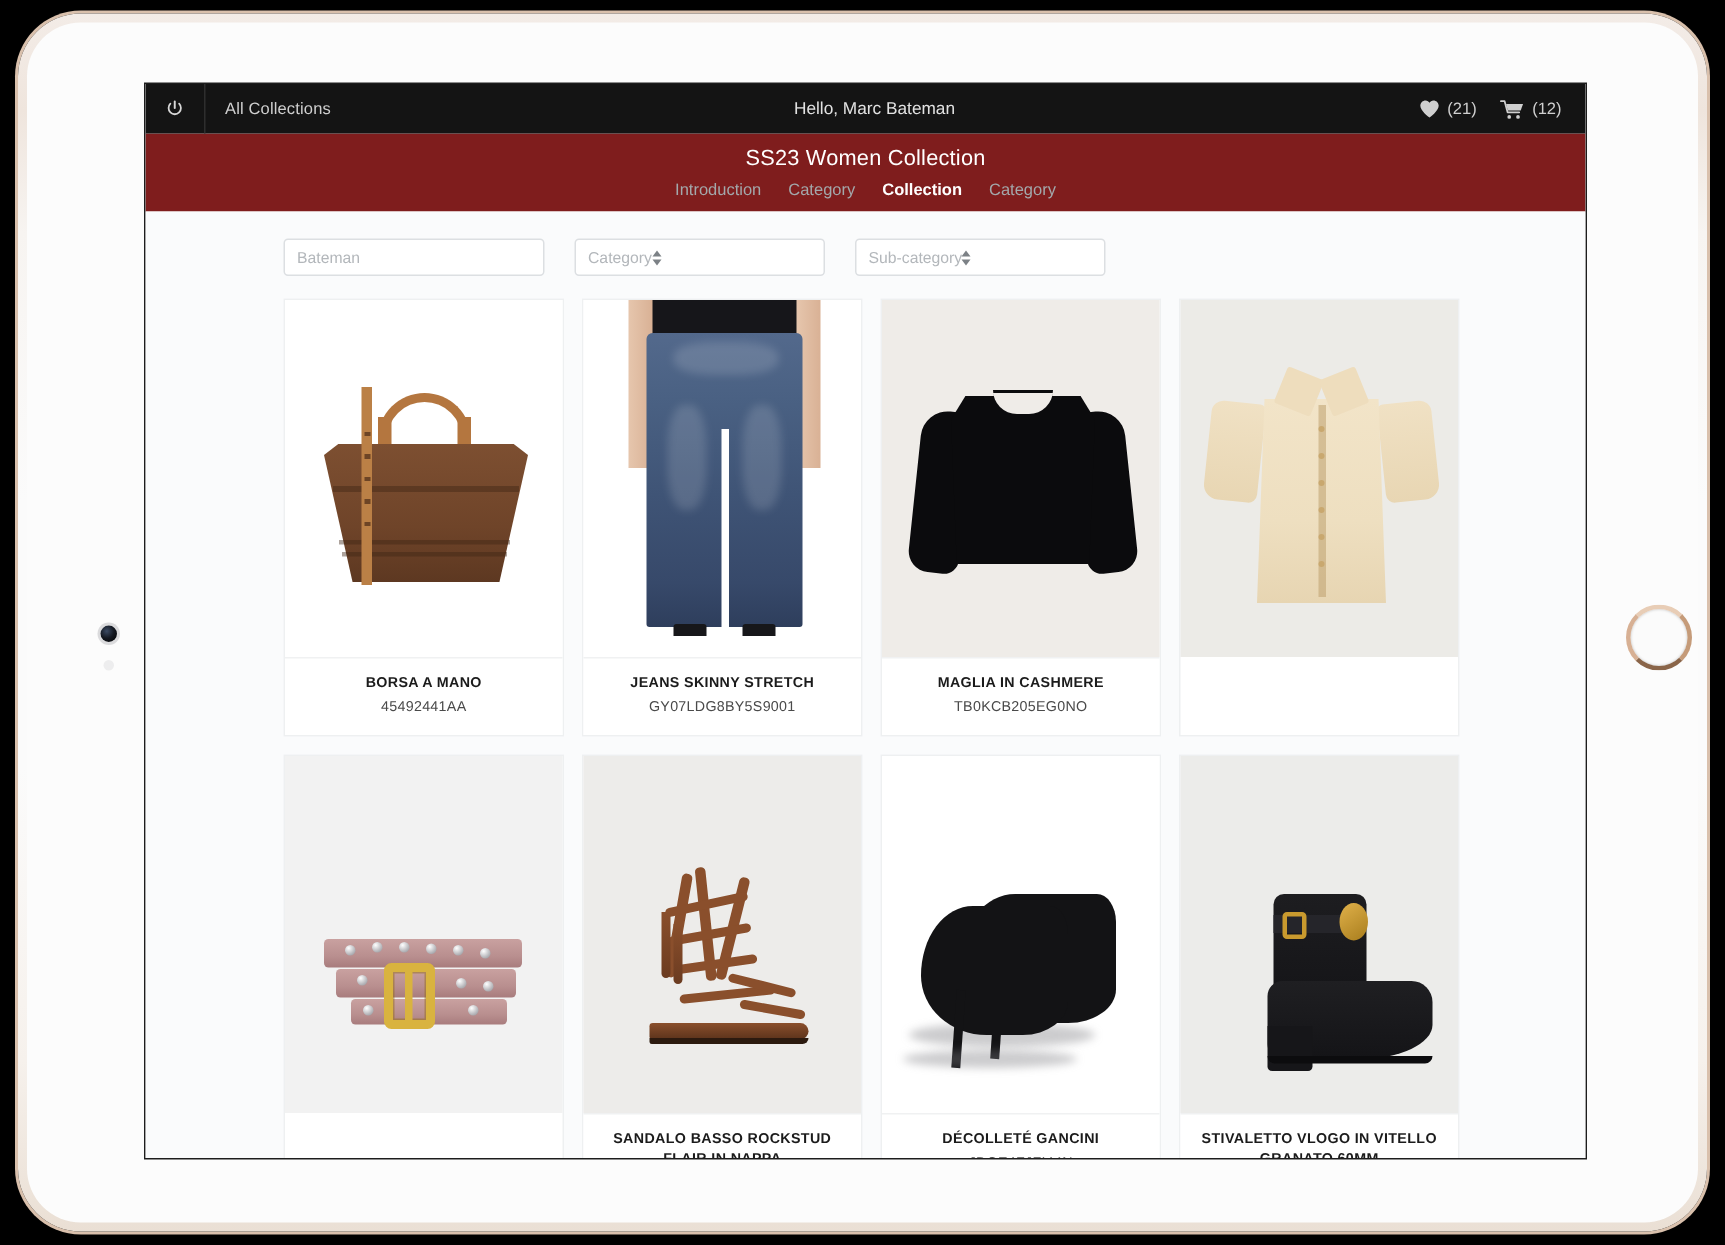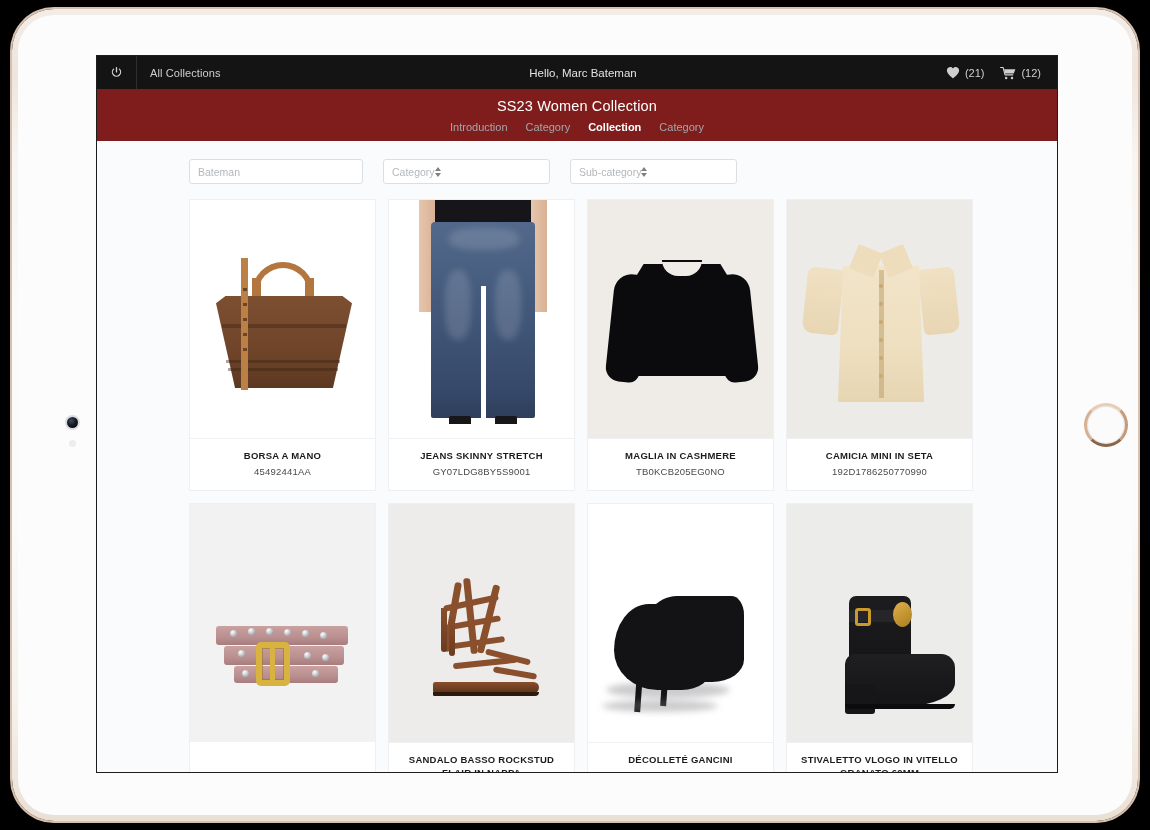--- a/index.html
+++ b/index.html
@@ -413,24 +413,20 @@
               <div class="sh-collar" style="left:66px; top:48px; width:26px; height:26px; transform:rotate(22deg); border-radius:2px;"></div>
               <div class="sh-collar" style="left:96px; top:48px; width:26px; height:26px; transform:rotate(-22deg); border-radius:2px;"></div>
               <div class="sh-placket"></div>
               <div class="sh-btn" style="top:84px"></div>
               <div class="sh-btn" style="top:102px"></div>
               <div class="sh-btn" style="top:120px"></div>
               <div class="sh-btn" style="top:138px"></div>
               <div class="sh-btn" style="top:156px"></div>
               <div class="sh-btn" style="top:174px"></div>
             </div>
-          </div>
-          <div class="caption">
-            <div class="pname">CAMICIA MINI IN SETA</div>
-            <div class="psku">192D1786250770990</div>
           </div>
         </div>
 
         <div class="card">
           <div class="thumb" style="background:#f2f2f2">
             <div class="art">
               <div class="belt-strap" style="left:26px; top:122px; width:132px; height:19px;"></div>
               <div class="belt-strap" style="left:34px; top:142px; width:120px; height:19px;"></div>
               <div class="belt-strap" style="left:44px; top:162px; width:104px; height:17px;"></div>
               <div class="stud" style="left:40px; top:126px"></div>

